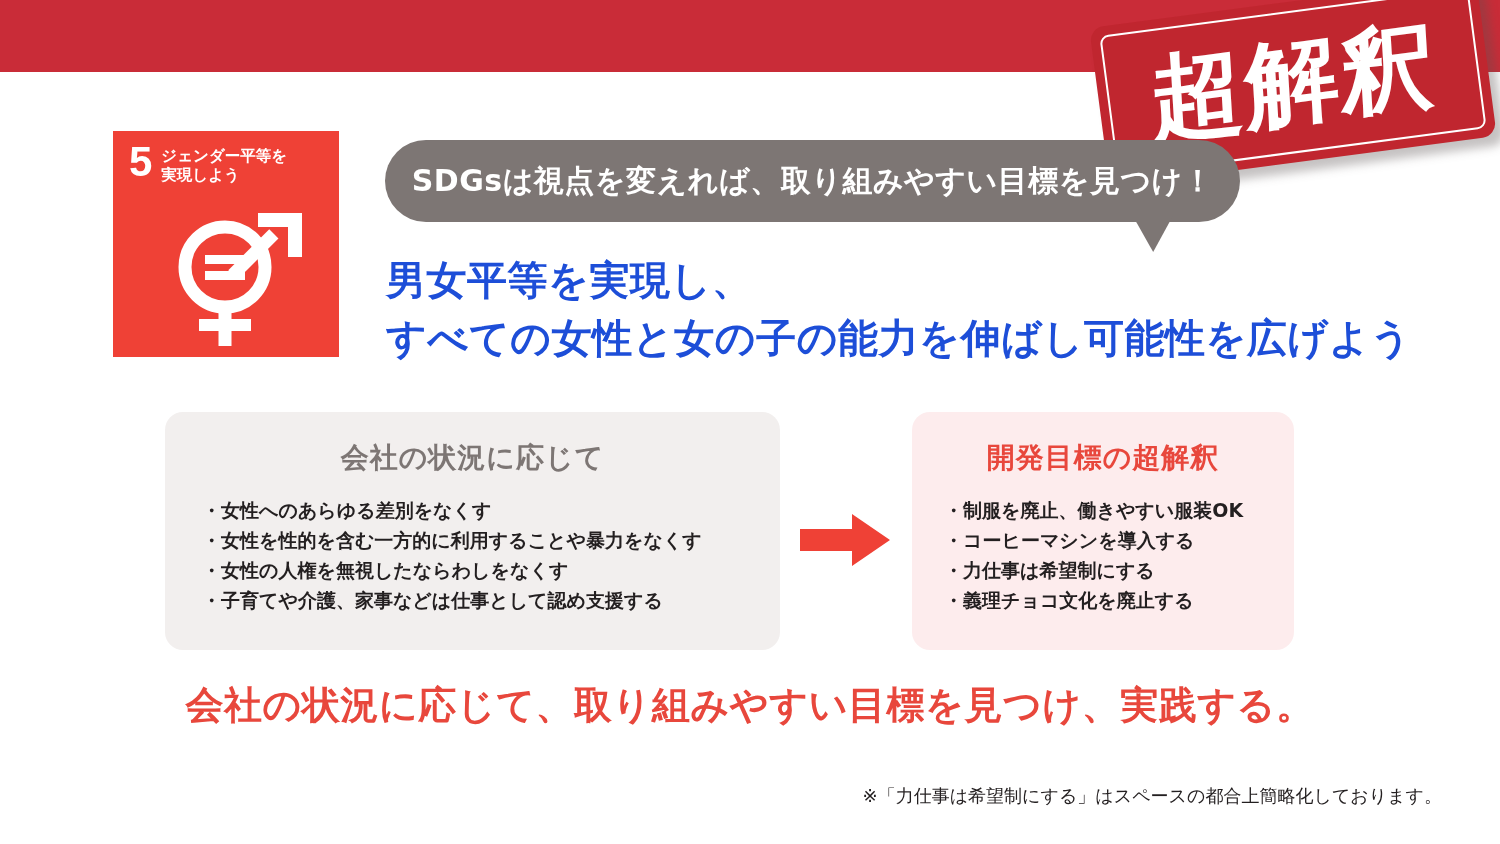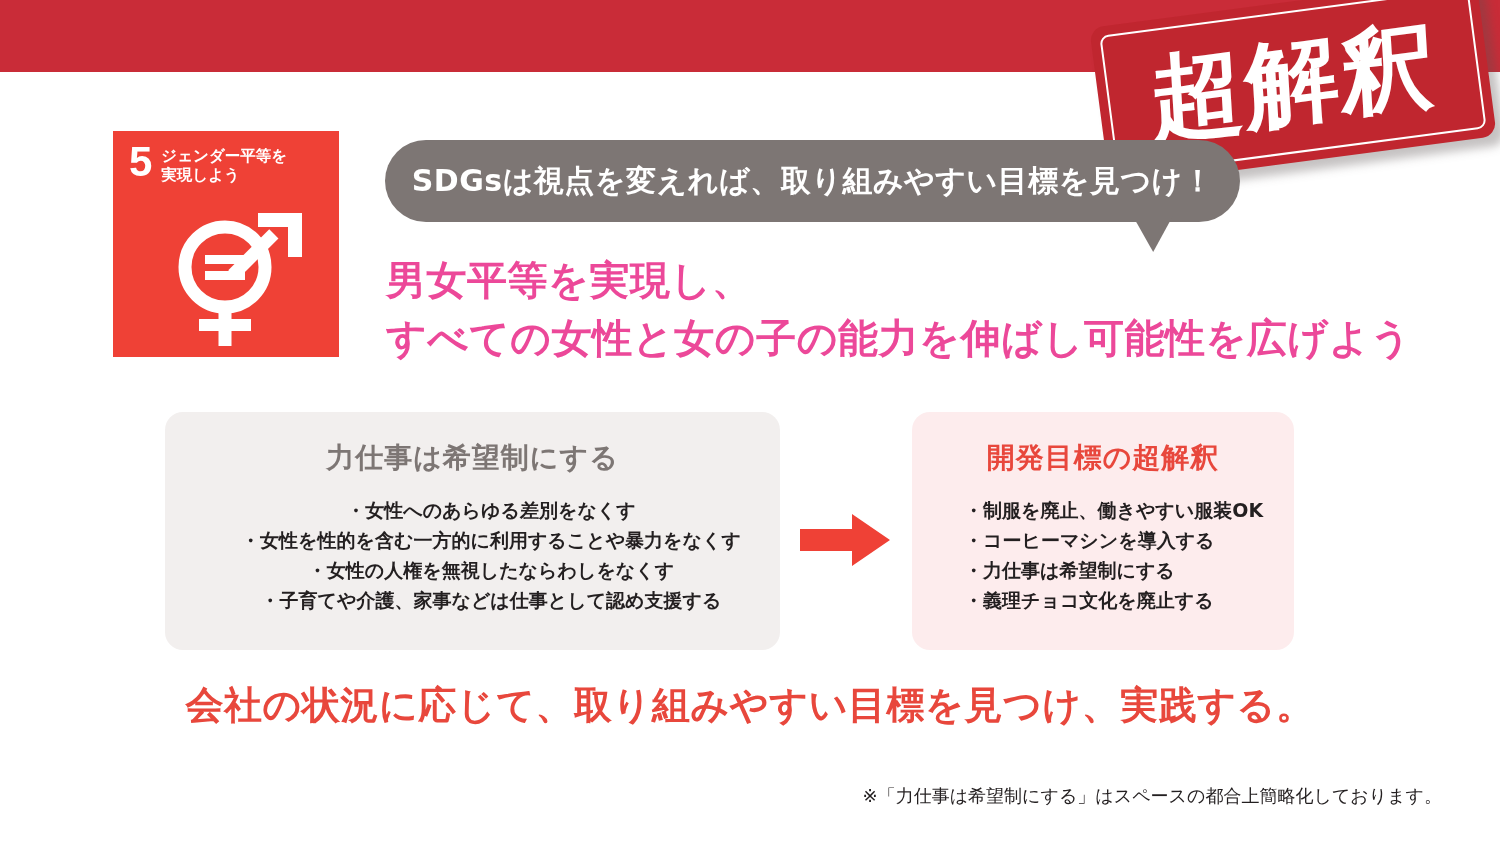--- a/index.html
+++ b/index.html
@@ -129,21 +129,21 @@
     border-right: 26px solid transparent;
     border-top: 36px solid #7d7674;
     transform: skewX(10deg);
   }
 
   
   #headline {
     position: absolute;
     left: 386px;
     top: 251px;
-    color: #ec4899;
+    color: #1d4ed8;
     font-size: 40px;
     font-weight: bold;
     line-height: 1.45;
     white-space: pre-line;
     letter-spacing: 0.5px;
     font-family: "DejaVu Sans", sans-serif;
   }
 
   
   #panel-un {
@@ -173,22 +173,22 @@
     font-family: "DejaVu Sans", sans-serif;
   }
   #panel-un .panel-title { color: #7d7674; }
   #panel-reinterpret .panel-title { color: #e8473c; }
 
   .panel-list {
     margin: 18px 0 0 0;
     padding: 0;
     list-style: none;
   }
-  #panel-un .panel-list { padding-left: 37px; text-align: center; }
-  #panel-reinterpret .panel-list { padding-left: 52px; }
+  #panel-un .panel-list { padding-left: 37px; }
+  #panel-reinterpret .panel-list { padding-left: 32px; }
   .panel-list li {
     color: #231f20;
     font-size: 19px;
     font-weight: bold;
     line-height: 1.58;
     white-space: nowrap;
     font-family: "DejaVu Sans", sans-serif;
   }
 
   
@@ -260,21 +260,21 @@
 
 <div id="speech-bubble">
   <div id="speech-bubble-text">SDGsは視点を変えれば、取り組みやすい目標を見つけ！</div>
 </div>
 <div id="speech-bubble-tail"></div>
 
 <div id="headline">男女平等を実現し、
 すべての女性と女の子の能力を伸ばし可能性を広げよう</div>
 
 <div id="panel-un">
-  <div class="panel-title">力仕事は希望制にする</div>
+  <div class="panel-title">会社の状況に応じて</div>
   <ul class="panel-list">
     <li>・女性へのあらゆる差別をなくす</li>
     <li>・女性を性的を含む一方的に利用することや暴力をなくす</li>
     <li>・女性の人権を無視したならわしをなくす</li>
     <li>・子育てや介護、家事などは仕事として認め支援する</li>
   </ul>
 </div>
 
 <svg id="transform-arrow" viewBox="0 0 90 52">
   <polygon points="0,15 52,15 52,0 90,26 52,52 52,37 0,37" fill="#ef4136"></polygon>

